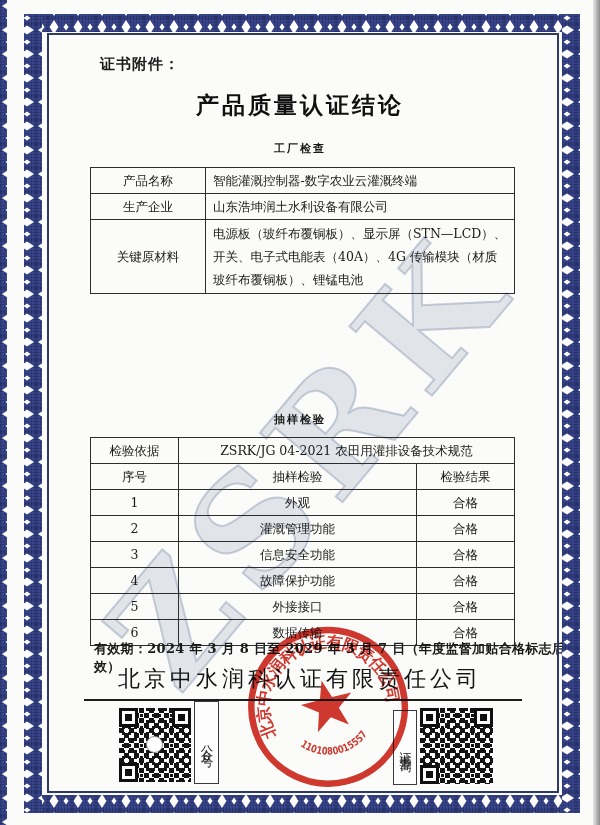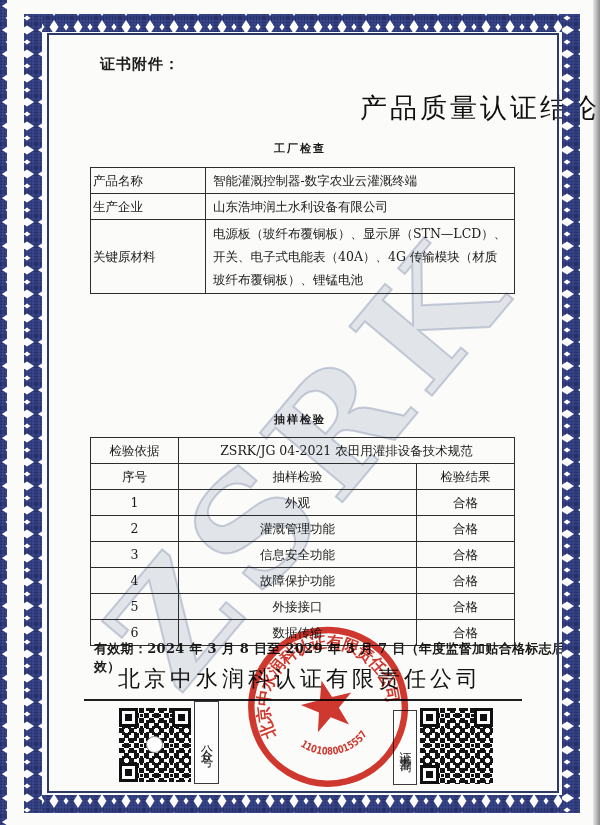--- a/index.html
+++ b/index.html
@@ -19,34 +19,34 @@
     display:flex;align-items:center;justify-content:center;
     transform:rotate(-50deg);
     font-family:"DejaVu Serif",serif;font-weight:bold;
     font-size:148px;letter-spacing:16px;
     color:rgba(150,162,188,0.26);
     -webkit-text-stroke:2px rgba(138,150,178,0.45);
   }
 
   
   #attachment{left:100px;top:55px;font-size:15px;font-weight:bold;letter-spacing:1px;z-index:2}
-  #title{left:0;top:90px;width:600px;text-align:right;z-index:2;
+  #title{left:0;top:90px;width:600px;text-align:center;z-index:2;
     font-family:"DejaVu Sans","Liberation Sans",sans-serif;
-    font-size:27px;font-weight:normal;letter-spacing:3px;color:#101010}
+    font-size:23px;font-weight:bold;letter-spacing:3px;color:#101010}
   .section-heading{width:600px;left:0;text-align:center;font-size:11px;font-weight:bold;letter-spacing:2px;z-index:2}
   #section-factory{top:141px}
   #section-sampling{top:412px}
 
   
   .ctable{border-collapse:collapse;width:100%;table-layout:fixed;z-index:2;background:transparent}
   .ctable td{
     border:1.4px solid #2d2d2d;font-size:12.5px;line-height:23px;
     padding:1px 7px;vertical-align:middle;background:transparent;
   }
-  .ctable td.lbl{padding:1px 2px;font-weight:500}
+  .ctable td.lbl{text-align:center;padding:1px 2px;font-weight:500}
   #t1wrap{left:90px;top:167px;width:425px;z-index:2}
   #t2wrap{left:90px;top:437px;width:425px;z-index:2}
   #t2wrap td{text-align:center;padding:1px 3px}
   .mono-num{font-size:13px}
 
   
   #validity{left:94px;top:640px;font-size:13px;font-weight:bold;letter-spacing:0.3px;z-index:2}
   #company{left:0;top:664px;width:600px;text-align:center;font-size:22px;letter-spacing:4px;z-index:2;color:#131313}
   #rule{left:84px;top:699px;width:438px;height:2px;background:#1d1d1d;z-index:2}
 

